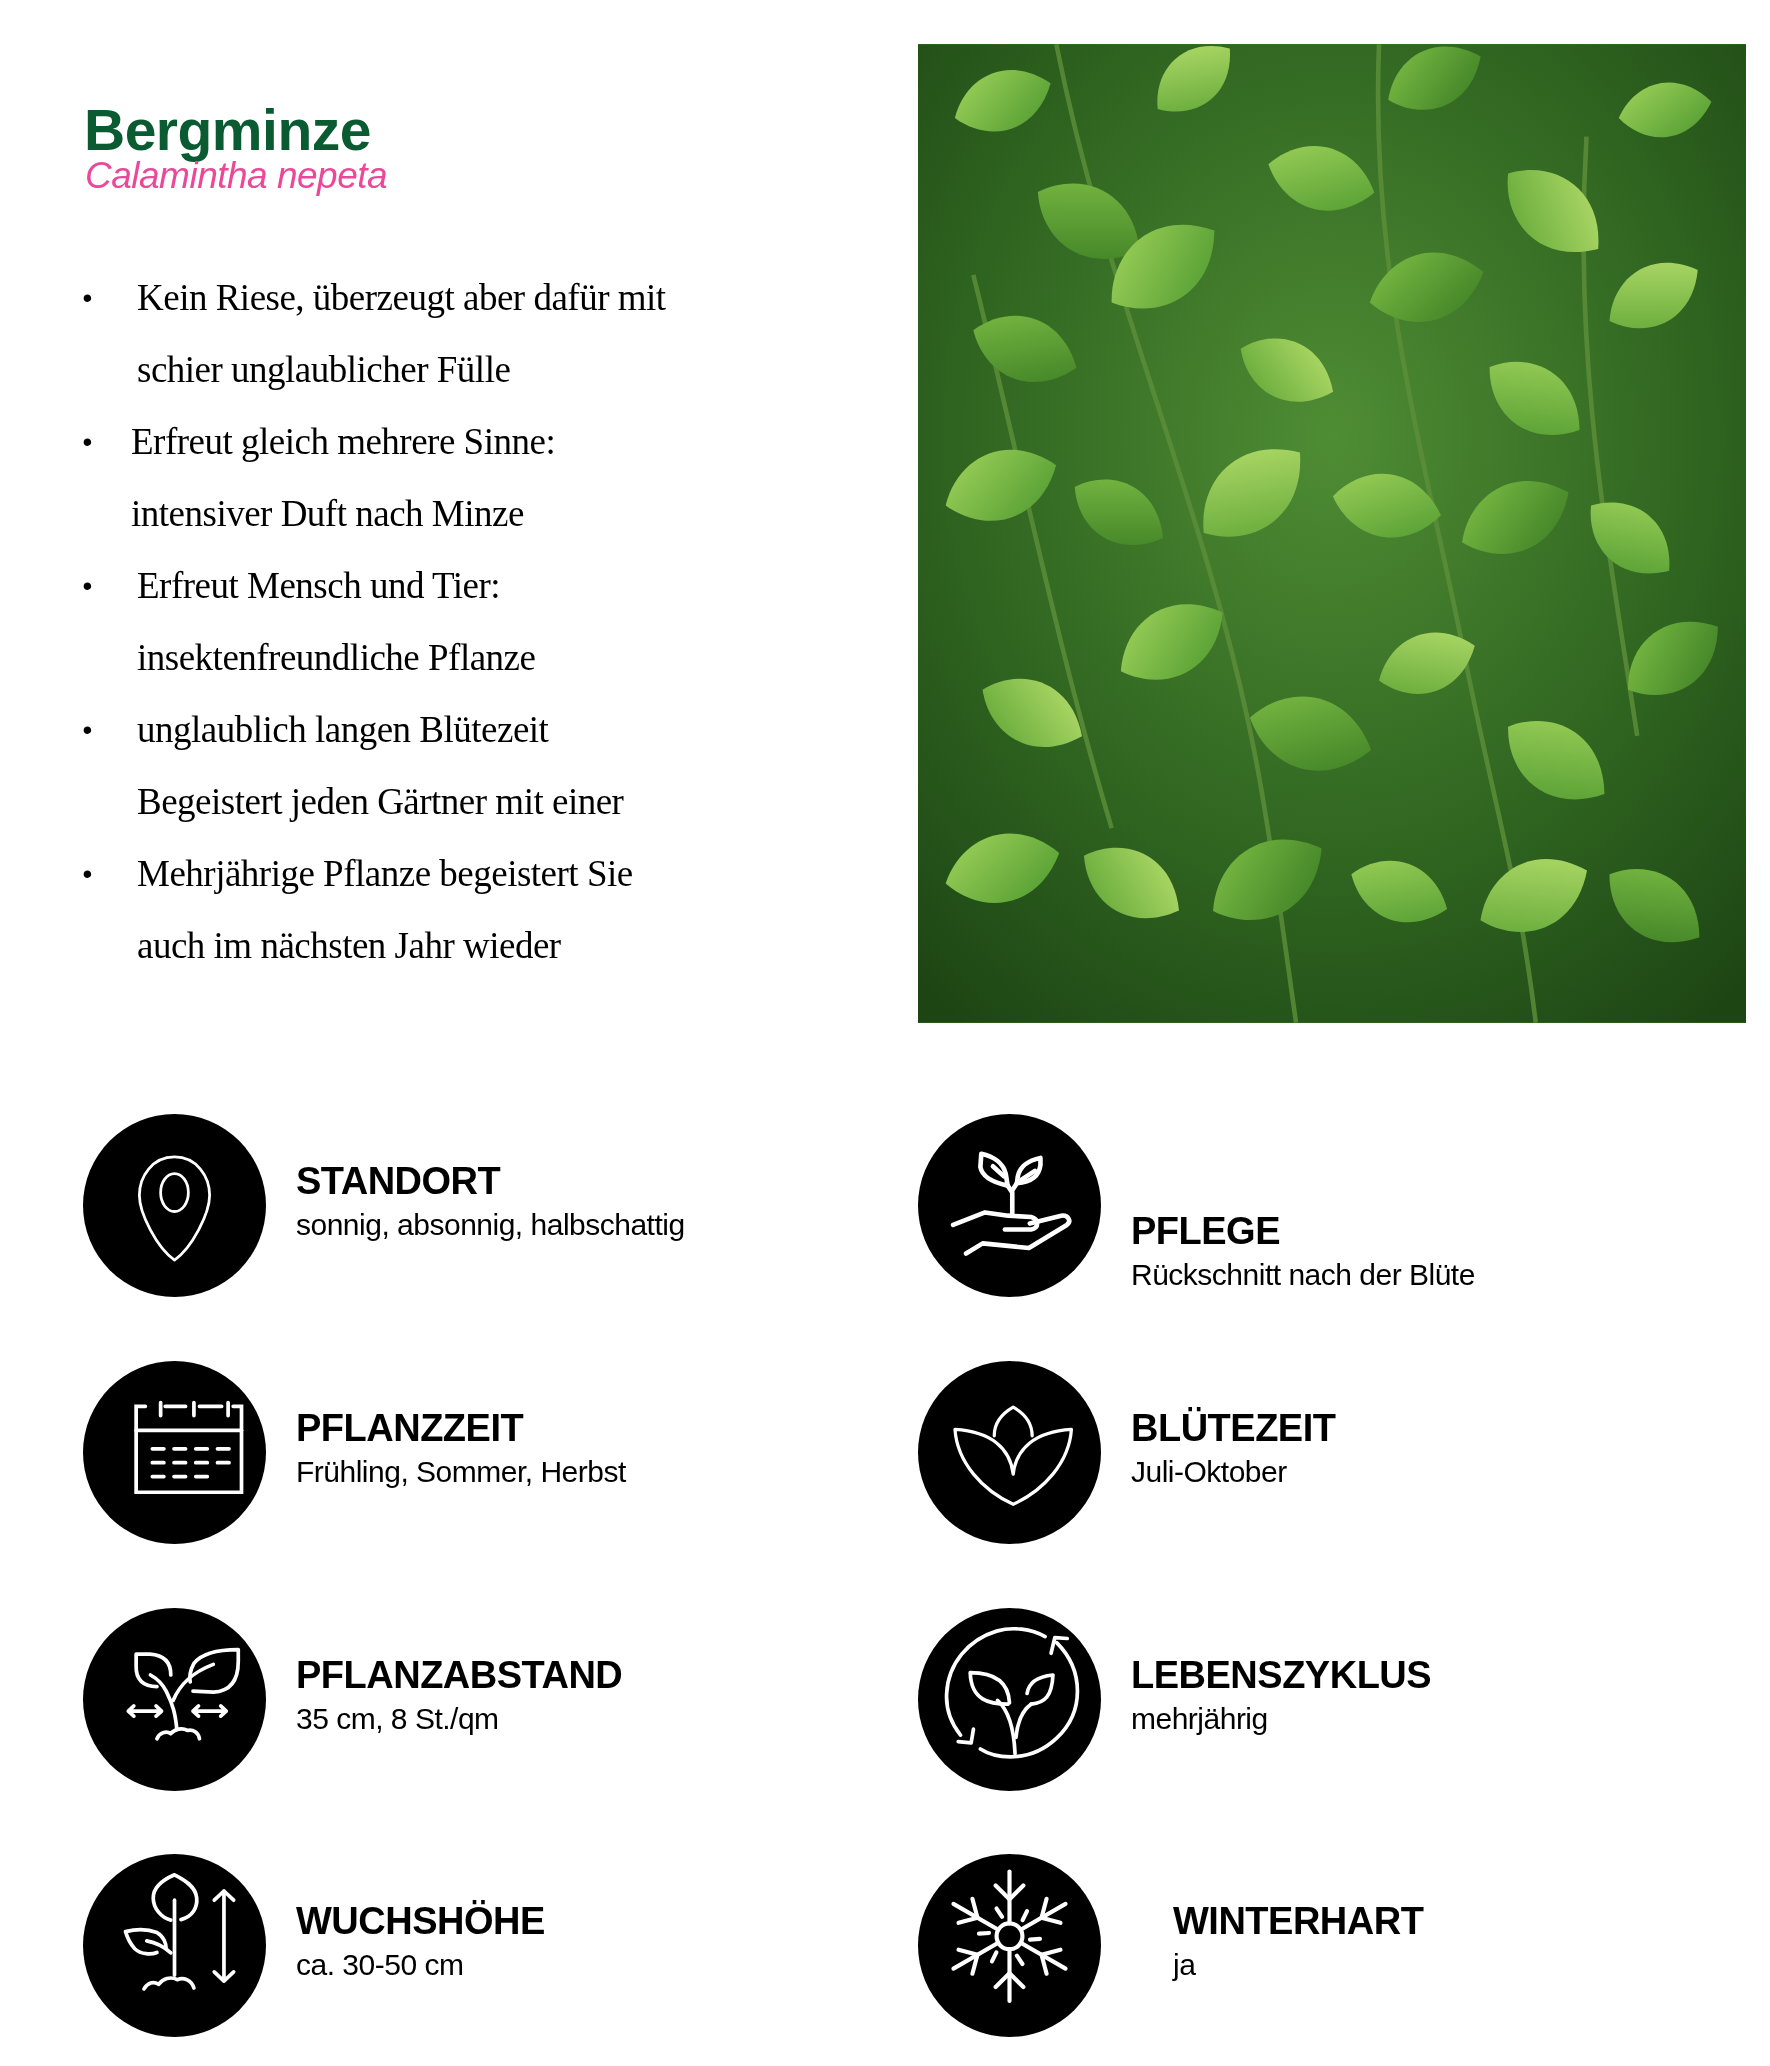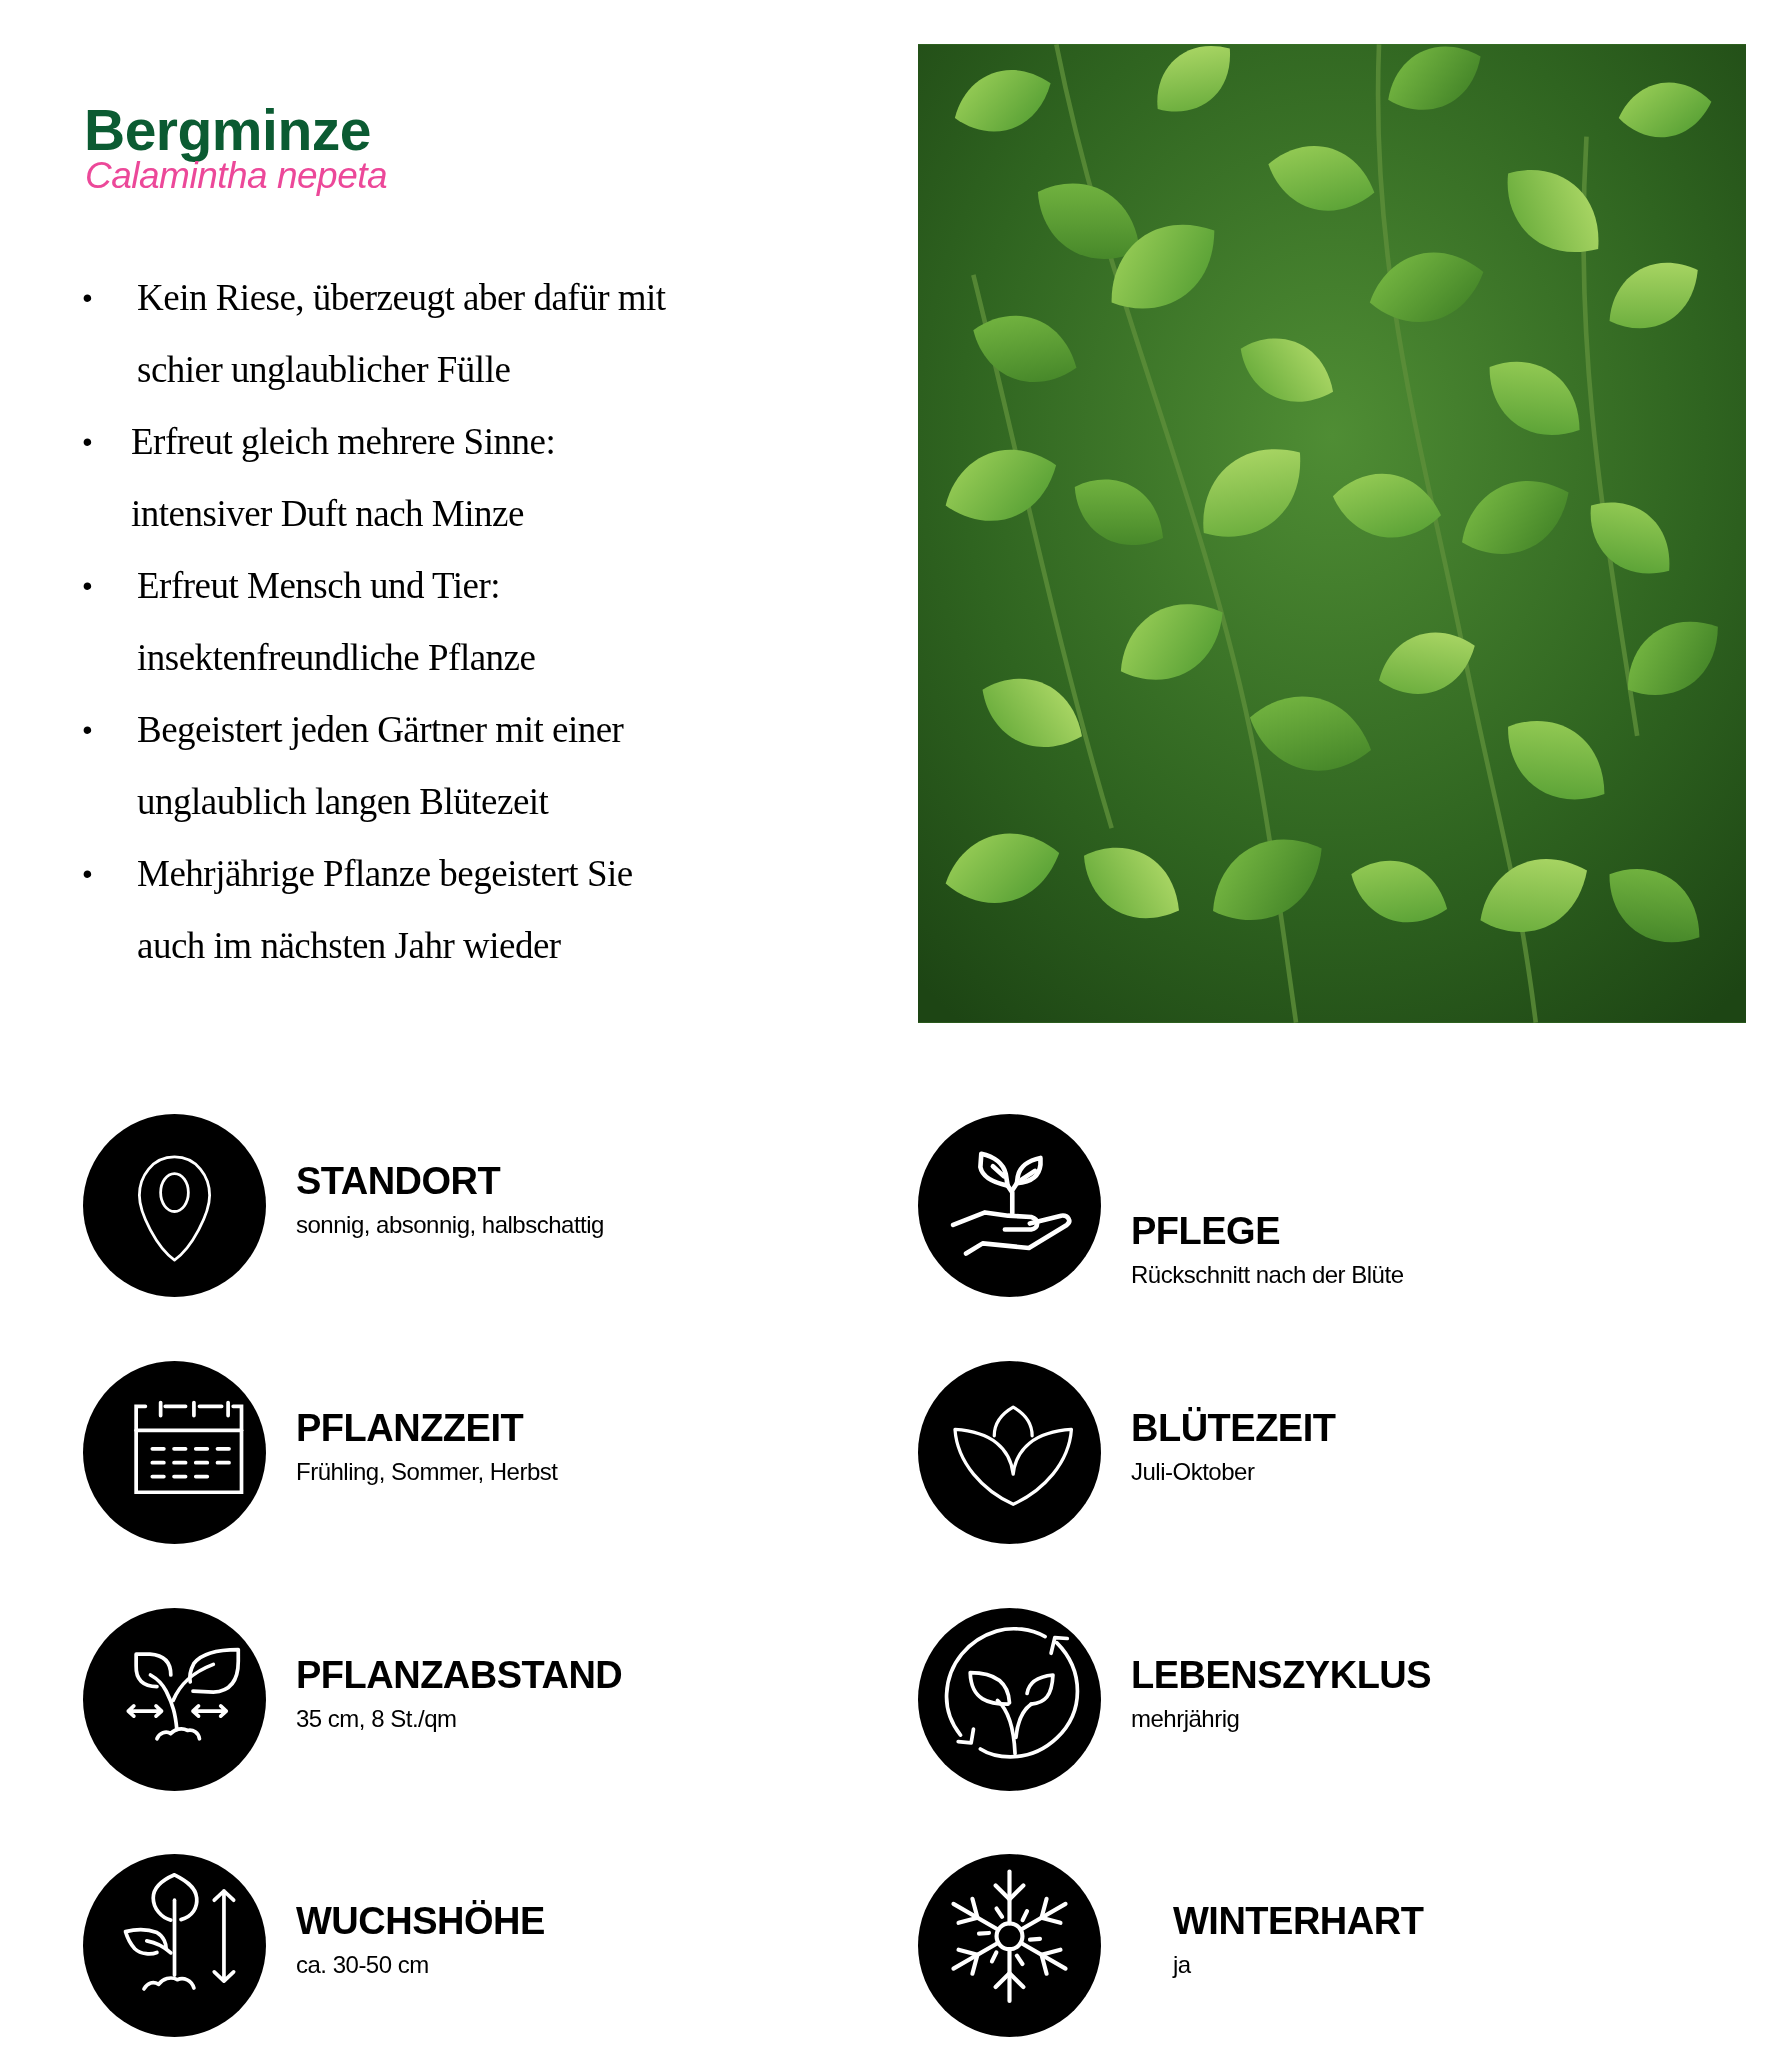--- a/index.html
+++ b/index.html
@@ -39,21 +39,21 @@
     .circle {
       width: 183px; height: 183px; border-radius: 50%; background: #000;
       display: flex; align-items: center; justify-content: center; flex: 0 0 auto;
     }
     .circle svg { width: 183px; height: 183px; }
     .info-text { margin-left: 30px; margin-top: -4.6px; }
     .info-label {
       font-size: 38px; font-weight: bold; line-height: 44px; letter-spacing: -0.5px;
     }
     .info-value {
-      font-size: 24px; line-height: 44px; letter-spacing: -0.5px;
+      font-size: 30px; line-height: 44px; letter-spacing: -0.5px;
     }
   </style>
 </head>
 <body>
 
 <h1 class="title">Bergminze</h1>
 <div class="subtitle">Calamintha nepeta</div>
 
 <ul class="bullets">
   <li>
@@ -66,22 +66,22 @@
     <span class="txt">Erfreut gleich mehrere Sinne:</span>
     <span class="txt">intensiver Duft nach Minze</span>
   </li>
   <li>
     <span class="dot">•</span>
     <span class="txt">Erfreut Mensch und Tier:</span>
     <span class="txt">insektenfreundliche Pflanze</span>
   </li>
   <li>
     <span class="dot">•</span>
+    <span class="txt">unglaublich langen Blütezeit</span>
     <span class="txt">Begeistert jeden Gärtner mit einer</span>
-    <span class="txt">unglaublich langen Blütezeit</span>
   </li>
   <li>
     <span class="dot">•</span>
     <span class="txt">Mehrjährige Pflanze begeistert Sie</span>
     <span class="txt">auch im nächsten Jahr wieder</span>
   </li>
 </ul>
 
 <div class="photo" role="img" aria-label="Bergminze Pflanze, grünes Laub">
   <svg width="828" height="979" viewBox="0 0 1796 2122" xmlns="http://www.w3.org/2000/svg">

